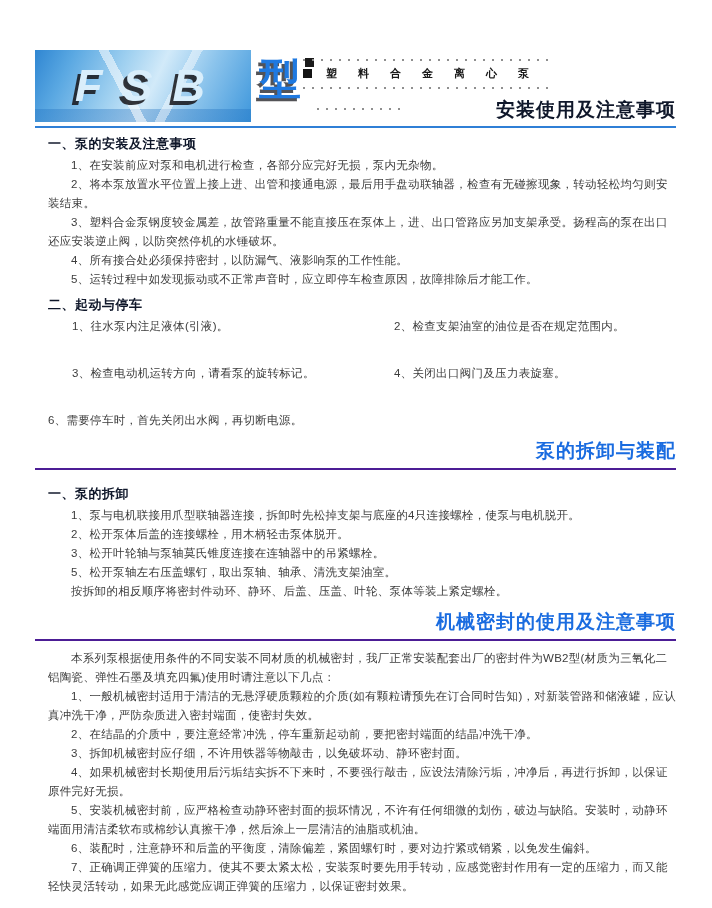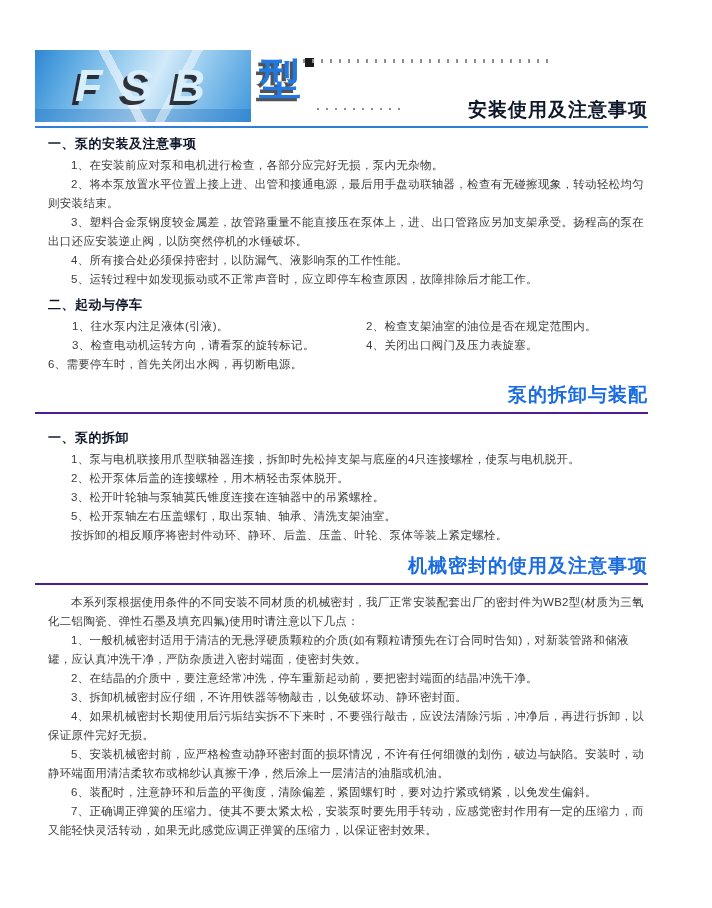--- a/index.html
+++ b/index.html
@@ -2,21 +2,21 @@
 <html><head>
 <meta charset="utf-8">
 <style>
   html,body { margin:0; padding:0; background:#e8e8e8; }
   .page {
     position: relative;
     width: 712px; height: 908px;
     margin: 0 auto;
     background: #ffffff;
     box-sizing: border-box;
-    padding: 50px 64px 0 48px;
+    padding: 50px 36px 0 48px;
     overflow: hidden;
     font-family: "Liberation Sans", sans-serif;
     color: #3c3c3c;
   }
 
   
   .hdr { position: relative; height: 76px; margin-left: -13px; border-bottom: 2px solid #2f7fd6; }
   .logo-collage {
     position: absolute; left: 0; top: 0; width: 216px; height: 72px;
     background-image:
@@ -56,21 +56,21 @@
   .short-dots { position: absolute; left: 282px; top: 58px; width: 86px; }
   .hdr-title {
     position: absolute; right: 0; bottom: 3px;
     color: #0f172a; font-size: 19px; font-weight: bold; letter-spacing: 1px;
   }
 
   
   .sec-h { font-size: 13px; font-weight: bold; color: #0f172a; margin: 7px 0 3px 0; letter-spacing: 0.5px; }
   .item { font-size: 11.5px; line-height: 19px; margin: 0; text-indent: 2em; letter-spacing: 0.3px; }
 
-  .two-col { display: grid; grid-template-columns: 318px 1fr; }
+  .two-col { display: grid; grid-template-columns: 318px 1fr; gap: 28px; }
   .two-col .cell-l { padding-left: 24px; font-size: 11.5px; line-height: 19px; letter-spacing: 0.3px; }
   .two-col .cell-r { font-size: 11.5px; line-height: 19px; letter-spacing: 0.3px; }
   .hang { padding-left: calc(24px + 1.9em); text-indent: -1.9em; }
 
   .blue-title {
     text-align: right; color: #1a6ce0; font-size: 19px; font-weight: bold; letter-spacing: 1px;
     margin: 8px 0 0 -13px; padding-bottom: 4px; border-bottom: 2px solid #4c1d95;
   }
   .after-title { height: 8px; }
 </style>
@@ -80,20 +80,24 @@
 <div class="page">
 
   <div class="hdr">
     <div class="logo-collage">
       <span class="logo-text">FSB</span>
     </div>
     <div class="logo-type"><span>型</span><span class="sq-sup"></span></div>
 
     <div class="prod-strip">
       <div class="dotline"></div>
+      <div class="prod-row">
+        <span class="sq-lead"></span>
+        <span class="prod-chars">塑料合金离心泵</span>
+      </div>
       <div class="dotline"></div>
     </div>
     <div class="short-dots dotline"></div>
 
     <div class="hdr-title">安装使用及注意事项</div>
   </div>
 
   <div class="sec-h">一、泵的安装及注意事项</div>
   <p class="item">1、在安装前应对泵和电机进行检查，各部分应完好无损，泵内无杂物。</p>
   <p class="item">2、将本泵放置水平位置上接上进、出管和接通电源，最后用手盘动联轴器，检查有无碰擦现象，转动轻松均匀则安装结束。</p>

